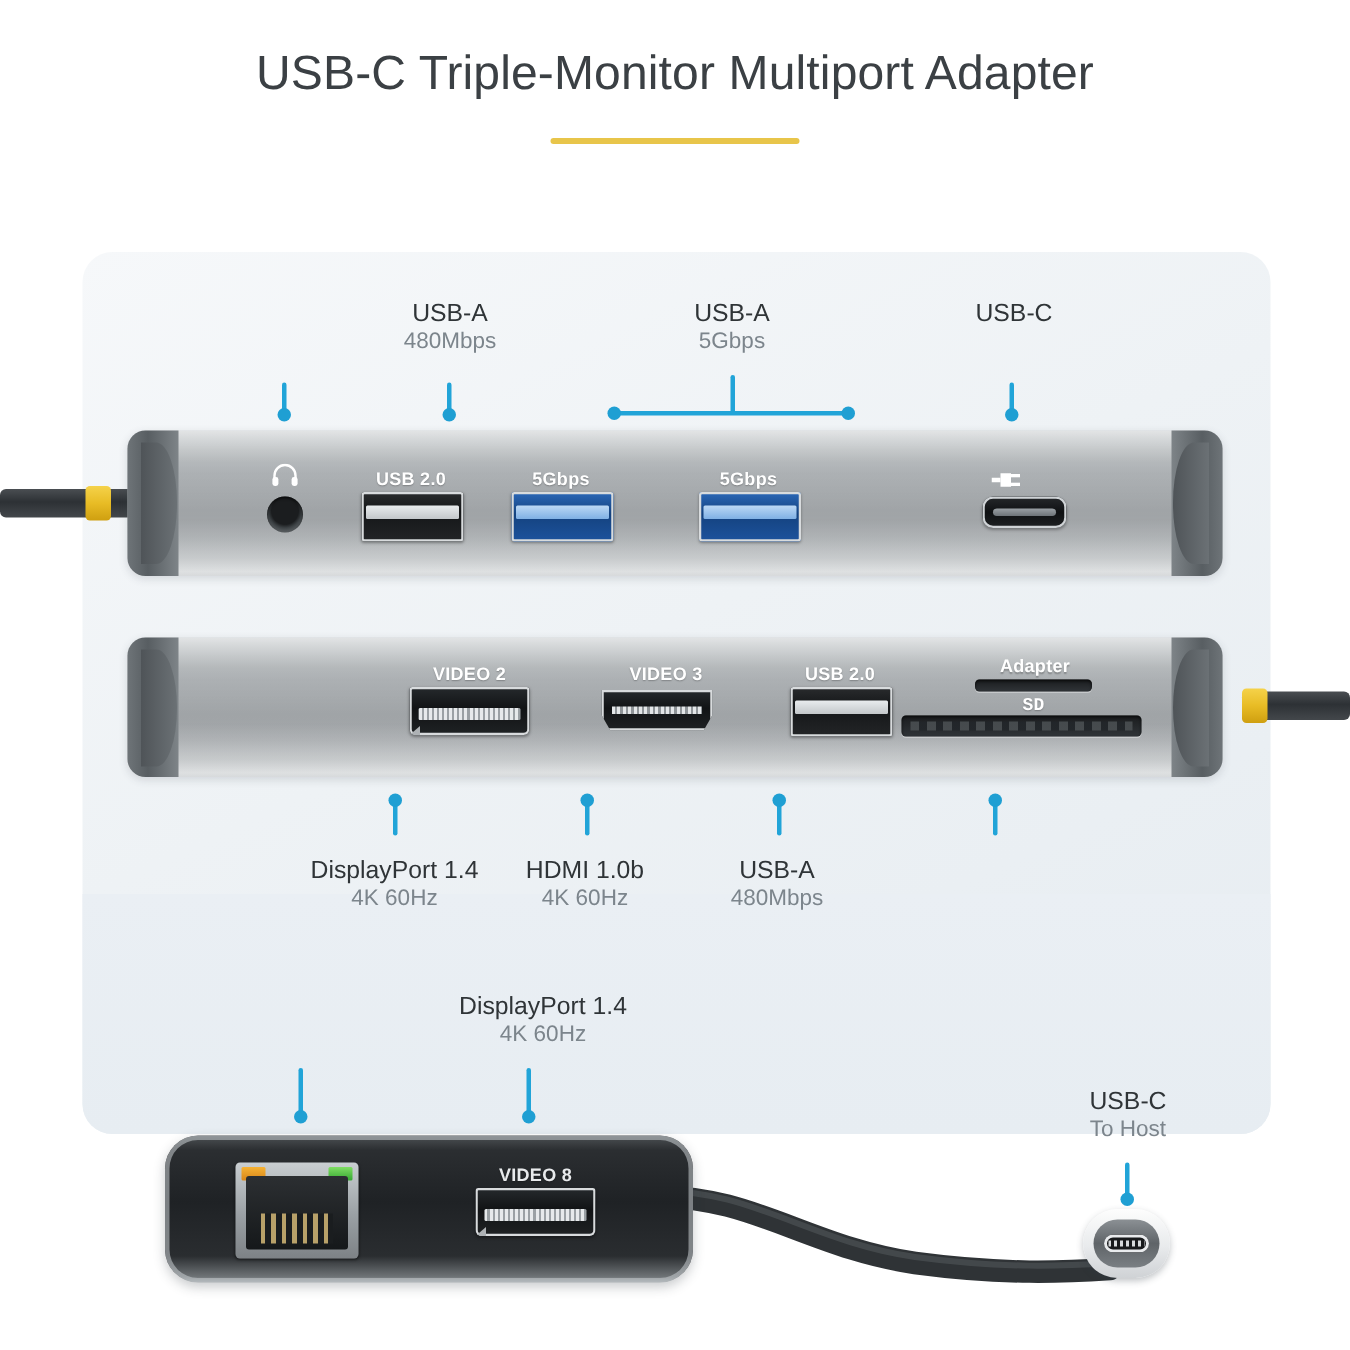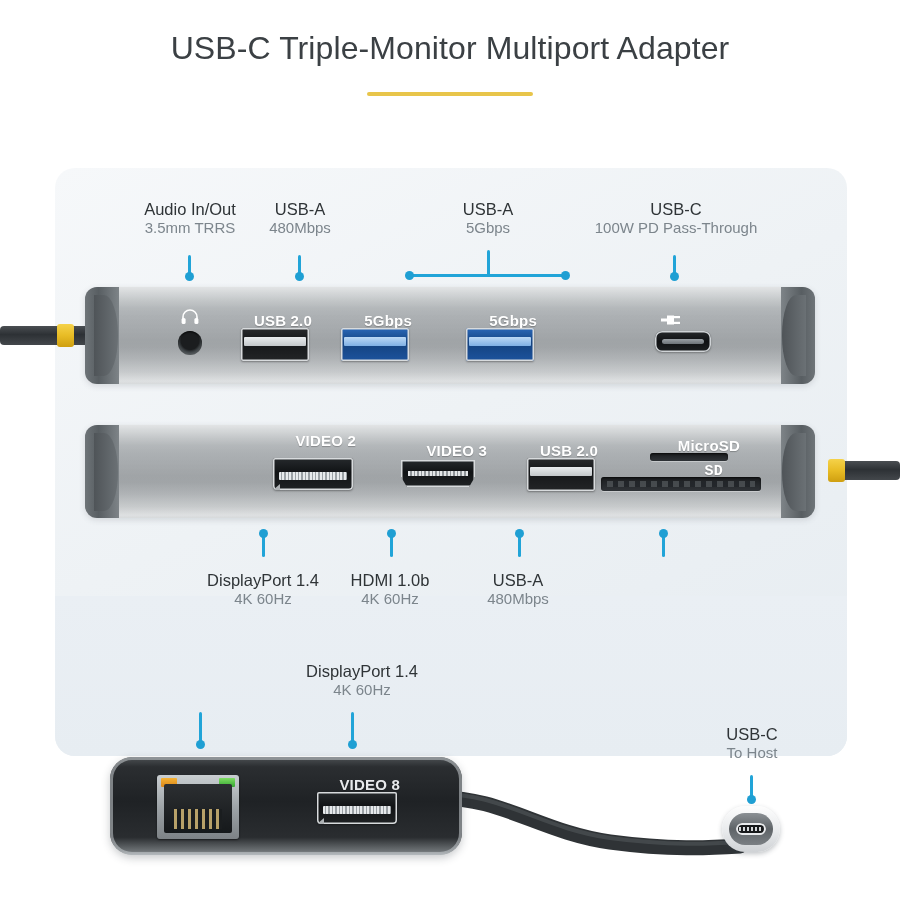--- a/index.html
+++ b/index.html
@@ -83,22 +83,22 @@
   .cap.right .cap-in{right:9px;border-radius:14px 0 0 14px/40px 0 0 40px;}
 
   
   .cable{position:absolute;height:19px;border-radius:4px;
     background:linear-gradient(180deg,#4a4e52,#2d3135 45%,#43474b);}
   .ferrule{position:absolute;width:17px;height:23px;border-radius:3px;
     background:linear-gradient(180deg,#f5d24a,#e8bc25 50%,#cf9f10);}
 
   
   .port-lbl{
-    position:absolute;font-size:15px;color:#ffffff;letter-spacing:.2px;
-    text-align:right;font-weight:700;text-shadow:0 1px 1px rgba(0,0,0,.25);
+    position:absolute;font-size:12px;color:#ffffff;letter-spacing:.2px;
+    text-align:center;font-weight:700;text-shadow:0 1px 1px rgba(0,0,0,.25);
     white-space:nowrap;
   }
   .usba{
     position:absolute;border-radius:2px;
     background:linear-gradient(180deg,#2a2c2e,#141618 40%,#232527);
     box-shadow:inset 0 0 0 1.5px #d8dbdd, 0 1px 2px rgba(0,0,0,.35);
     overflow:hidden;
   }
   .usba .tongue{
     position:absolute;left:5%;width:90%;height:26%;top:28%;
@@ -214,35 +214,30 @@
 <body>
 
 <div id="page">
 
   <div class="title">USB-C Triple-Monitor Multiport Adapter</div>
   <div class="title-rule"></div>
 
   <div class="panel"></div>
   <div class="panel2"></div>
 
-  <div class="lbl" style="left:120px;top:199px;width:140px;">
-    <div class="t1">Audio In/Out</div>
-    <div class="t2">3.5mm TRRS</div>
-  </div>
   <div class="lbl" style="left:248px;top:199px;width:104px;">
     <div class="t1">USB-A</div>
     <div class="t2">480Mbps</div>
   </div>
   <div class="lbl" style="left:436px;top:199px;width:104px;">
     <div class="t1">USB-A</div>
     <div class="t2">5Gbps</div>
   </div>
   <div class="lbl" style="left:568px;top:199px;width:216px;">
     <div class="t1">USB-C</div>
-    <div class="t2">100W PD Pass-Through</div>
   </div>
 
   <div class="lead" style="left:188px;top:255px;height:24px;"></div>
   <div class="dot" style="left:185px;top:272px;"></div>
 
   <div class="lead" style="left:298px;top:255px;height:24px;"></div>
   <div class="dot" style="left:295px;top:272px;"></div>
 
   <div class="lead" style="left:487px;top:250px;height:26px;"></div>
   <div class="brkt" style="left:409px;top:274px;width:158px;"></div>
@@ -299,32 +294,32 @@
 
   <div class="dev1 dev2" style="left:85px;top:425px;width:730px;height:93px;">
     <div class="dev-body"></div>
     <div class="cap left" style="height:93px;">
         <div class="cap-in" style="height:78px;"></div>
       </div>
     <div class="cap right" style="height:93px;">
         <div class="cap-in" style="height:78px;"></div>
       </div>
 
-    <div class="port-lbl" style="left:185px;top:7px;width:86px;">VIDEO 2</div>
+    <div class="port-lbl" style="left:185px;top:17px;width:86px;">VIDEO 2</div>
     <div class="dpport" style="left:188px;top:33px;width:80px;height:32px;"></div>
 
     <div class="port-lbl" style="left:316px;top:17px;width:86px;">VIDEO 3</div>
     <div class="hdmi" style="left:316px;top:35px;width:74px;height:27px;"></div>
 
     <div class="port-lbl" style="left:437px;top:17px;width:76px;">USB 2.0</div>
     <div class="usba" style="left:442px;top:33px;width:68px;height:33px;">
       <div class="tongue"></div>
     </div>
 
-    <div class="port-lbl" style="left:555px;top:12px;width:100px;">MicroSD</div>
+    <div class="port-lbl" style="left:555px;top:12px;width:100px;">Adapter</div>
     <div class="slot" style="left:565px;top:28px;width:78px;height:8px;"></div>
 
     <div class="port-lbl" style="left:570px;top:38px;width:68px;font-family:Liberation Mono, monospace;">SD</div>
     <div class="slot sd" style="left:516px;top:52px;width:160px;height:14px;"></div>
   </div>
 
   <div class="cable" style="left:828px;top:461px;width:72px;"></div>
   <div class="ferrule" style="left:828px;top:459px;"></div>
 
   <div class="lead" style="left:262px;top:533px;height:24px;"></div>

